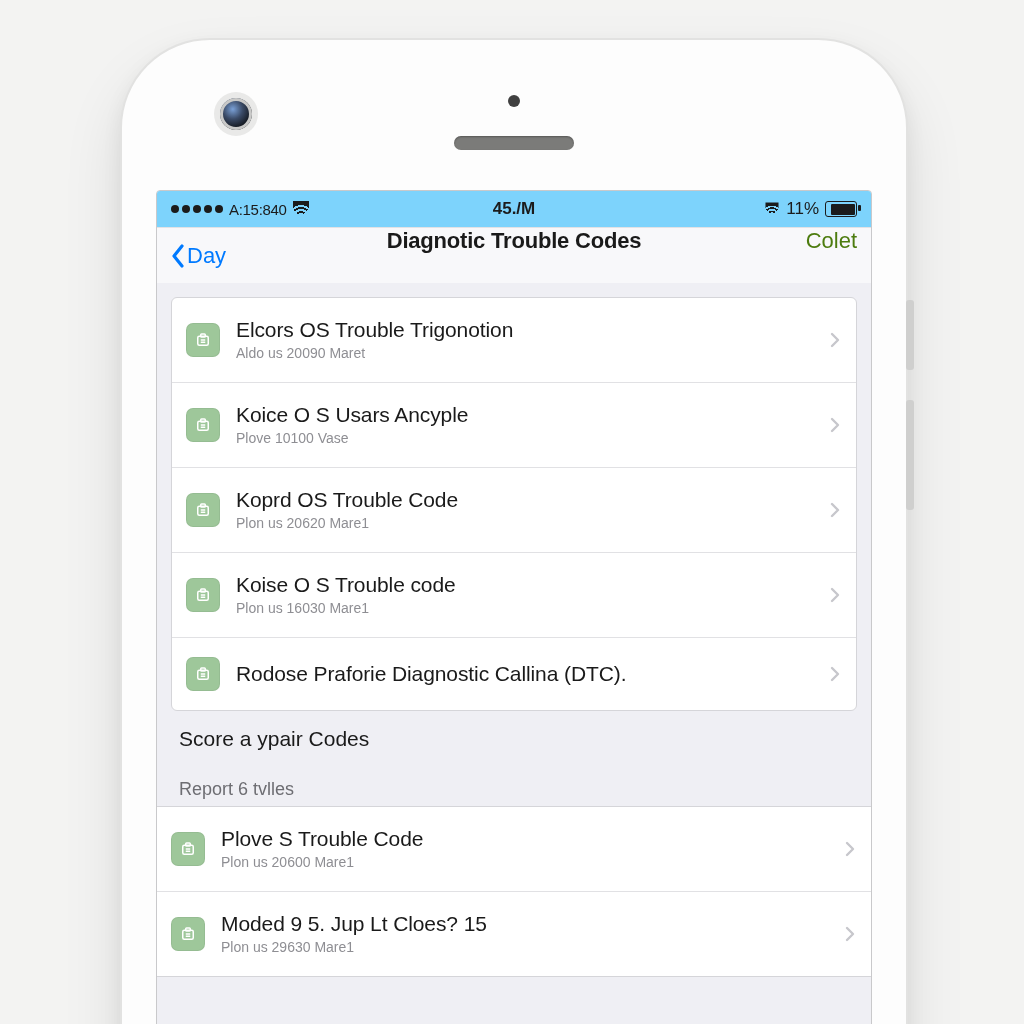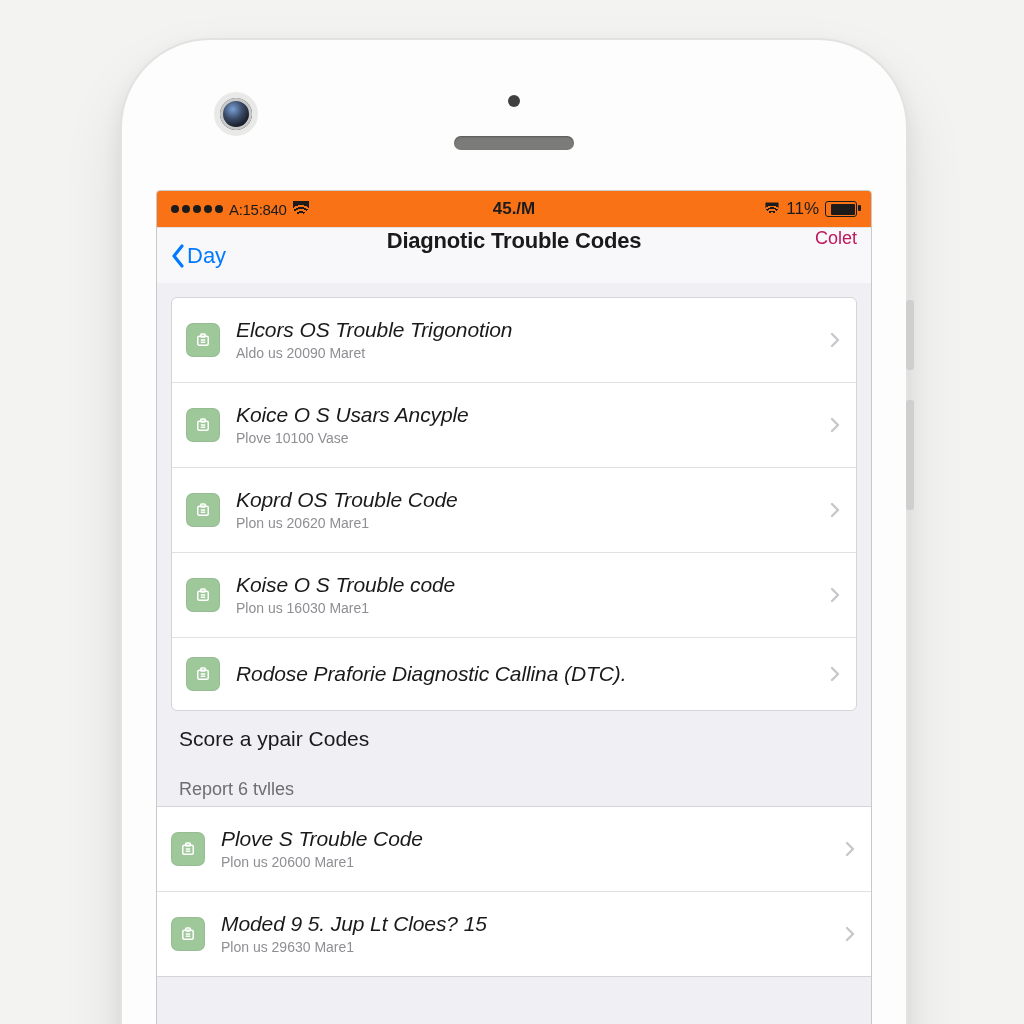--- a/index.html
+++ b/index.html
@@ -85,21 +85,21 @@
 
   
   .statusbar {
     height: 36px;
     display: flex;
     align-items: center;
     justify-content: space-between;
     padding: 0 14px;
     font-size: 17px;
     color: #1b1b1b;
-    background: #f97316;
+    background: #7dd3fc;
     border-bottom: 1px solid #e2e2e5;
   }
   .sb-left, .sb-right { display: flex; align-items: center; gap: 6px; }
   .signal-dots { display: flex; gap: 3px; }
   .dot { width: 8px; height: 8px; background: #1b1b1b; border-radius: 50%; }
   .carrier { font-size: 15px; letter-spacing: -0.3px; }
   .time { font-weight: 700; position: absolute; left: 50%; transform: translateX(-50%); }
   .battery {
     width: 30px; height: 14px;
     border: 1.5px solid #1b1b1b;
@@ -156,22 +156,22 @@
   .nav-title {
     position: absolute;
     left: 50%;
     transform: translateX(-50%);
     font-weight: 600;
     font-size: 22px;
     color: #1a1a1a;
     letter-spacing: -0.2px;
   }
   .nav-right {
-    color: #be185d;
-    font-size: 18px;
+    color: #4d7c0f;
+    font-size: 22px;
     margin-left: 28px;
   }
 
   .content {
     position: absolute;
     left: 0; right: 0;
     top: 92px; bottom: 0;
     overflow: hidden;
     background: #efeff4;
   }
@@ -203,21 +203,20 @@
     margin-right: 16px;
     box-shadow: inset 0 0 0 1px rgba(0,0,0,0.05);
   }
   .cell .icon svg { width: 18px; height: 18px; }
   .cell .texts { flex: 1 1 auto; min-width: 0; }
   .cell .title {
     font-size: 21px;
     color: #1a1a1a;
     line-height: 1.25;
     letter-spacing: -0.1px;
-    font-style: italic;
   }
   .cell .subtitle {
     font-size: 14px;
     color: #8e8e93;
     line-height: 1.25;
     margin-top: 2px;
   }
   .cell.no-sub { min-height: 56px; }
   .disclosure {
     flex: 0 0 18px;

